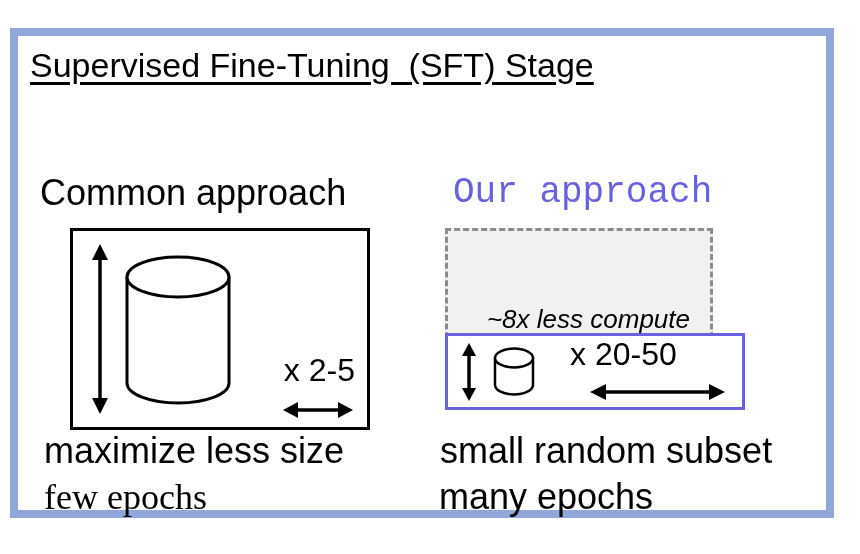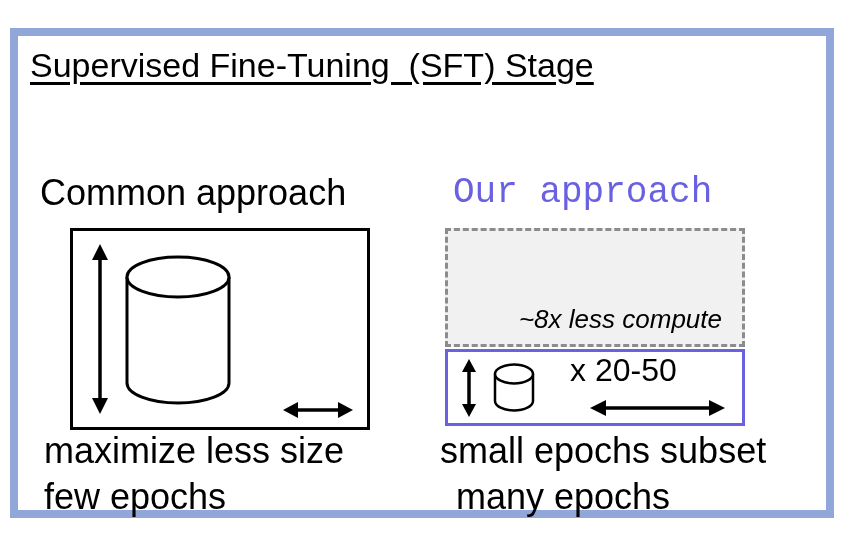--- a/index.html
+++ b/index.html
@@ -47,58 +47,58 @@
   .common-box .cylinder { position: absolute; left: 50px; top: 22px; }
   .common-box .multiplier {
     position: absolute; right: 12px; bottom: 38px;
     font-size: 32px; white-space: pre;
   }
   .common-box .h-arrow { position: absolute; right: 14px; bottom: 6px; }
 
   .dashed-box {
     position: absolute;
     left: 445px; top: 228px;
-    width: 300px; height: 119px;
+    width: 268px; height: 119px;
     border: 3px dashed var(--dashed-border, #8C8C8C);
     background: var(--dashed-fill, #F1F1F1);
     box-sizing: border-box;
   }
   .dashed-box .note {
     position: absolute;
     right: 20px; bottom: 9px;
     font-size: 26px;
     font-style: italic;
     white-space: pre;
   }
 
   .our-box {
     position: absolute;
-    left: 445px; top: 349px;
+    left: 445px; top: 333px;
     width: 300px; height: 77px;
     border: 3px solid var(--accent, #6A61E0);
     background: #fff;
     box-sizing: border-box;
   }
   .our-box .v-arrow-sm { position: absolute; left: 12px; top: 7px; }
   .our-box .cylinder-sm { position: absolute; left: 44px; top: 11px; }
   .our-box .multiplier {
     position: absolute; left: 122px; top: 0px;
     font-size: 32px; white-space: pre;
   }
   .our-box .h-arrow-lg { position: absolute; left: 142px; bottom: 3px; }
 
   .caption {
     position: absolute;
     font-size: 36px;
     white-space: pre;
   }
   #common-caption-1 { left: 44px; top: 430px; }
-  #common-caption-2 { left: 44px; top: 476px; }
+  #common-caption-2 { left: 44px; top: 476px; font-family: Liberation Serif, serif; }
   #our-caption-1 { left: 440px; top: 430px; }
-  #our-caption-2 { left: 456px; top: 476px; }
+  #our-caption-2 { left: 439px; top: 476px; }
 
   svg { display: block; }
 </style>
 </head>
 <body>
 
 <div class="frame"></div>
 
 <div class="title">Supervised Fine-Tuning  (SFT) Stage</div>
 
@@ -112,20 +112,21 @@
       <polygon points="13,0 5,16 21,16" fill="#000"></polygon>
       <polygon points="13,170 5,154 21,154" fill="#000"></polygon>
     </svg>
   </span>
   <span class="cylinder">
     <svg width="110" height="154" viewBox="0 0 110 154">
       <path d="M4,24 L4,130 A51,20 0 0 0 106,130 L106,24" fill="#fff" stroke="#000" stroke-width="3"></path>
       <ellipse cx="55" cy="24" rx="51" ry="20" fill="#fff" stroke="#000" stroke-width="3"></ellipse>
     </svg>
   </span>
+  <div class="multiplier">x 2-5</div>
   <span class="h-arrow">
     <svg width="70" height="22" viewBox="0 0 70 22">
       <line x1="11" y1="11" x2="59" y2="11" stroke="#000" stroke-width="3.5"></line>
       <polygon points="0,11 15,3 15,19" fill="#000"></polygon>
       <polygon points="70,11 55,3 55,19" fill="#000"></polygon>
     </svg>
   </span>
 </div>
 
 <div class="dashed-box">
@@ -151,14 +152,14 @@
     <svg width="135" height="24" viewBox="0 0 135 24">
       <line x1="12" y1="12" x2="123" y2="12" stroke="#000" stroke-width="3.5"></line>
       <polygon points="0,12 16,4 16,20" fill="#000"></polygon>
       <polygon points="135,12 119,4 119,20" fill="#000"></polygon>
     </svg>
   </span>
 </div>
 
 <div class="caption" id="common-caption-1">maximize less size</div>
 <div class="caption" id="common-caption-2">few epochs</div>
-<div class="caption" id="our-caption-1">small epochs subset</div>
+<div class="caption" id="our-caption-1">small random subset</div>
 <div class="caption" id="our-caption-2">many epochs</div>
 
 </body></html>

